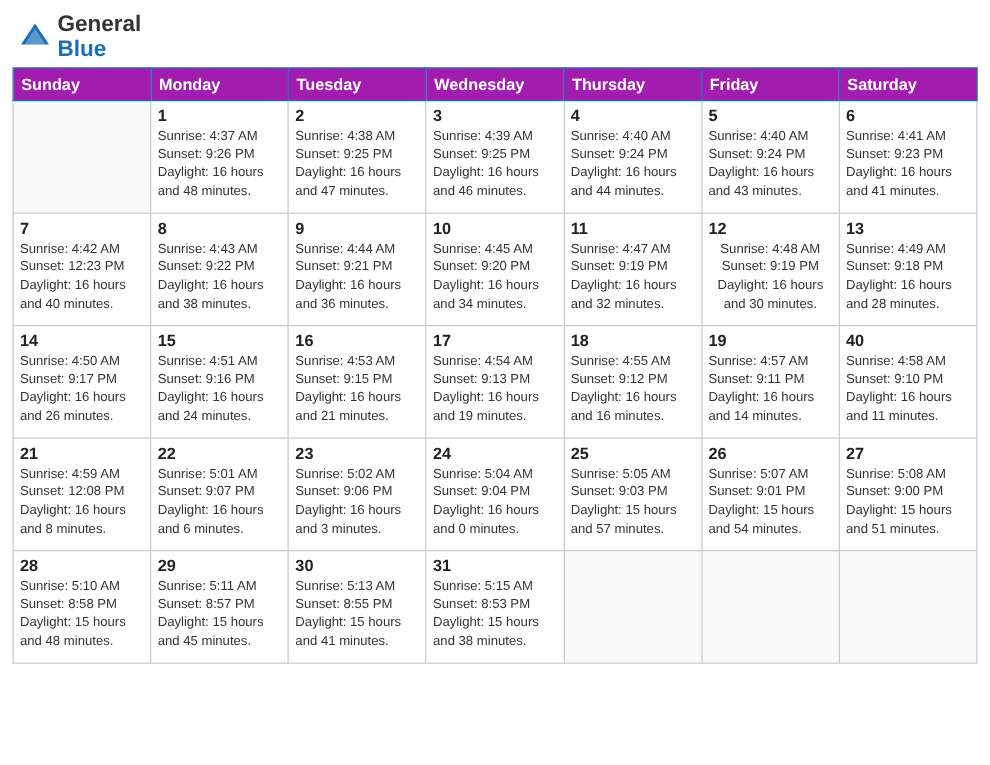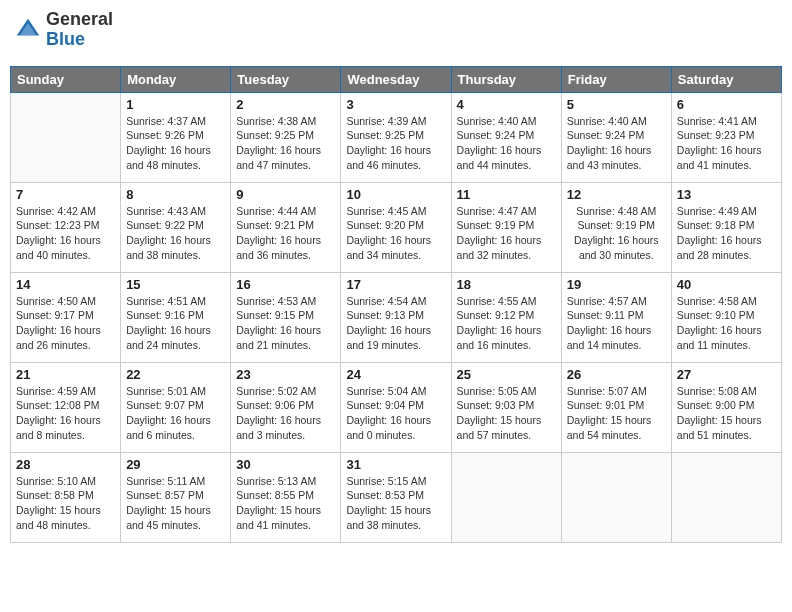--- a/index.html
+++ b/index.html
@@ -7,21 +7,21 @@
       font-family: Arial, sans-serif;
       background: #fff;
       width: 792px;
       min-height: 612px;
       padding: 10px;
     }
     .header-area {
       display: flex;
       justify-content: space-between;
       align-items: flex-start;
-      margin-bottom: 16px;
+      margin-bottom: 4px;
       padding: 0 4px;
     }
     .logo {
       display: flex;
       align-items: center;
       gap: 4px;
     }
     .logo-text {
       font-size: 18px;
       font-weight: bold;
@@ -45,21 +45,21 @@
     .location {
       font-size: 16px;
       color: #444;
     }
     .calendar {
       width: 100%;
       border-collapse: collapse;
       font-size: 11px;
     }
     .calendar th {
-      background: #737373;
+      background: #a21caf;
       color: #fff;
       text-align: left;
       padding: 5px 6px;
       font-size: 13px;
       font-weight: bold;
       border: 1px solid #1a6eb5;
     }
     .calendar td {
       border: 1px solid #ccc;
       vertical-align: top;

